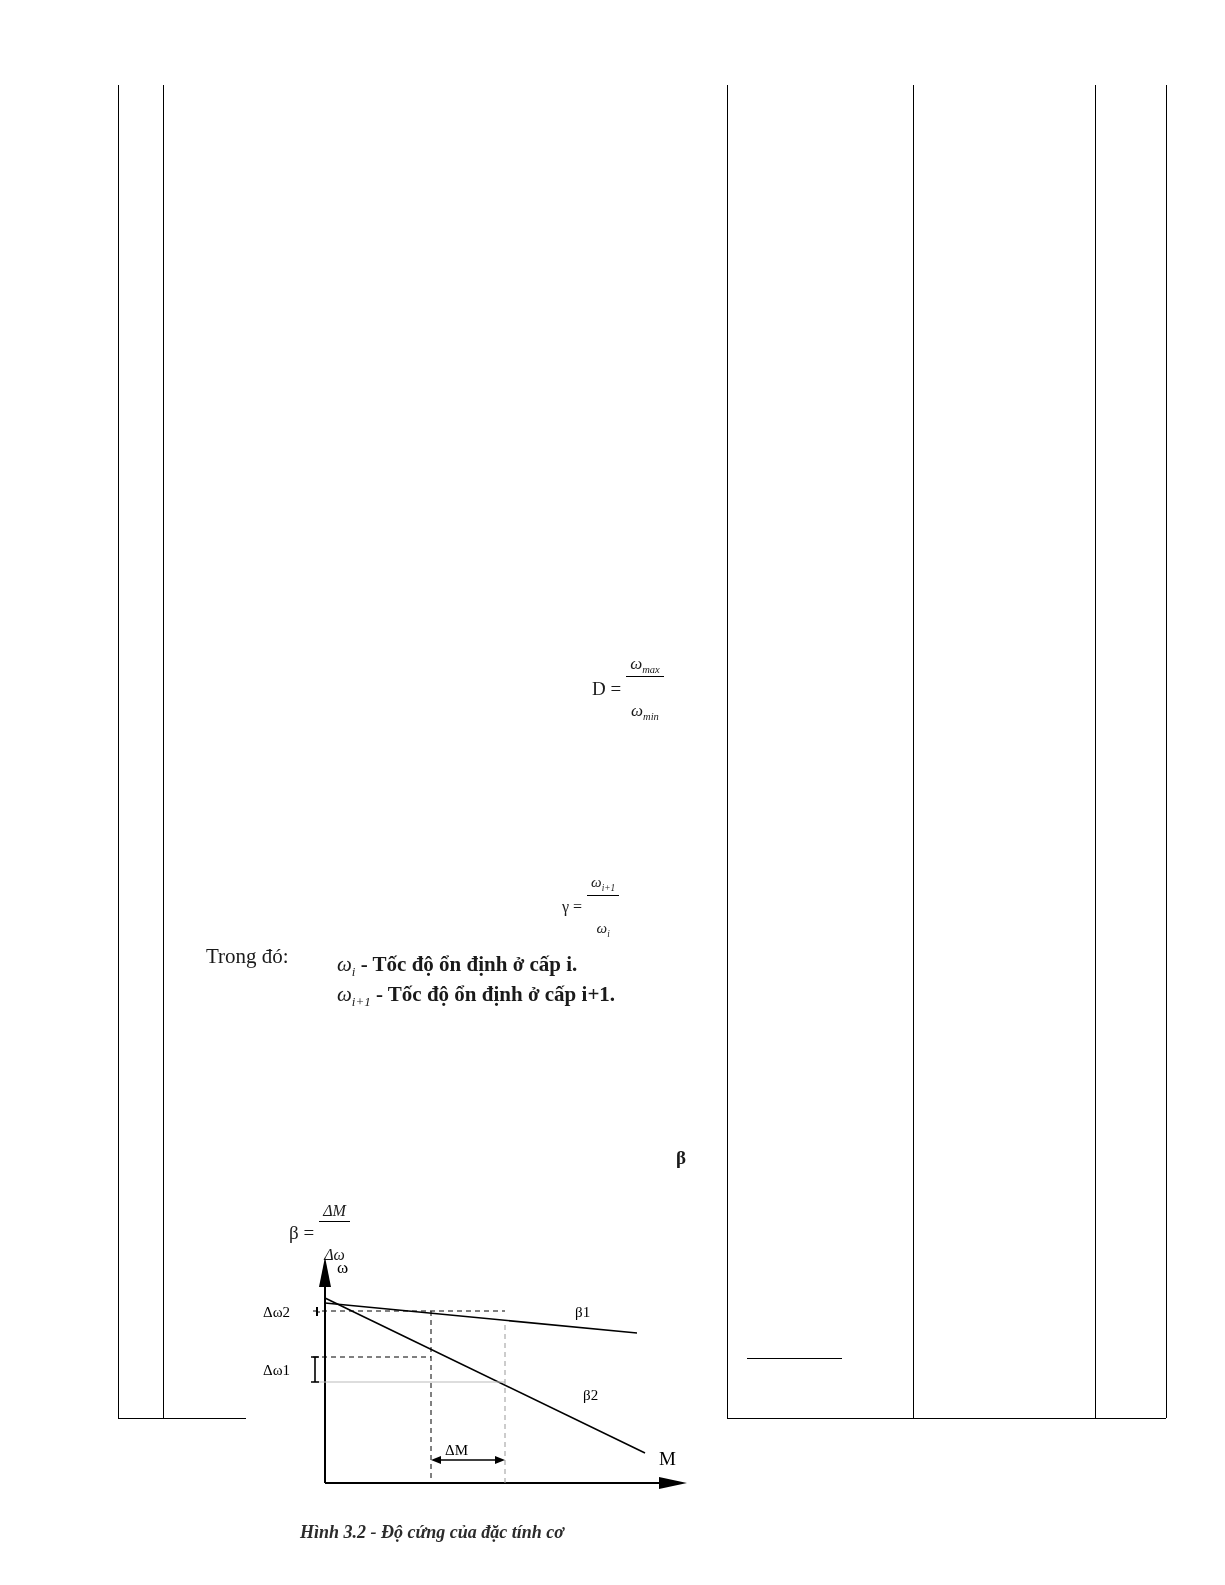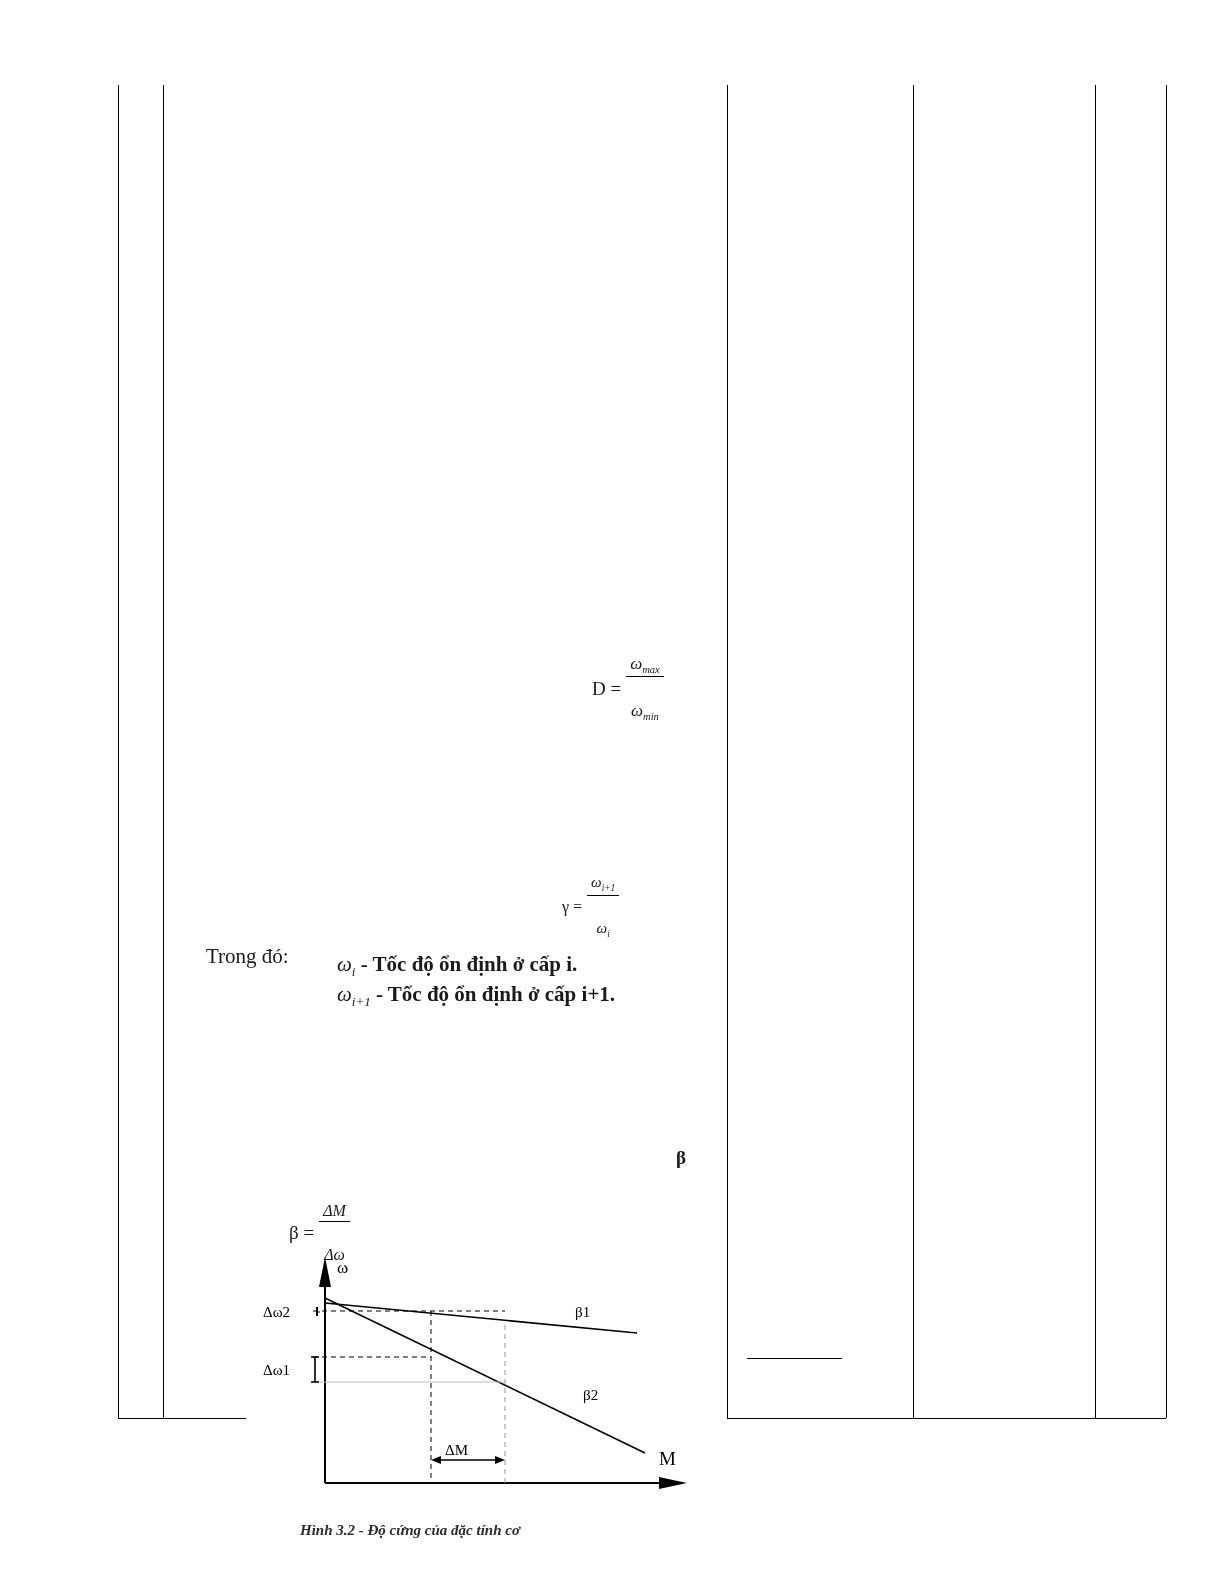--- a/index.html
+++ b/index.html
@@ -79,21 +79,21 @@
     left: 255px;
     top: 1195px;
     width: 460px;
     height: 360px;
   }
   #figure svg { display: block; }
   .figcap {
     position: absolute;
     left: 300px;
     top: 1522px;
-    font-size: 15px;
+    font-size: 18px;
     font-weight: bold;
     font-style: italic;
     white-space: nowrap;
     color: #2b2b2b;
   }
 
   .beta-mark {
     position: absolute;
     font-size: 19px;
     font-weight: bold;

